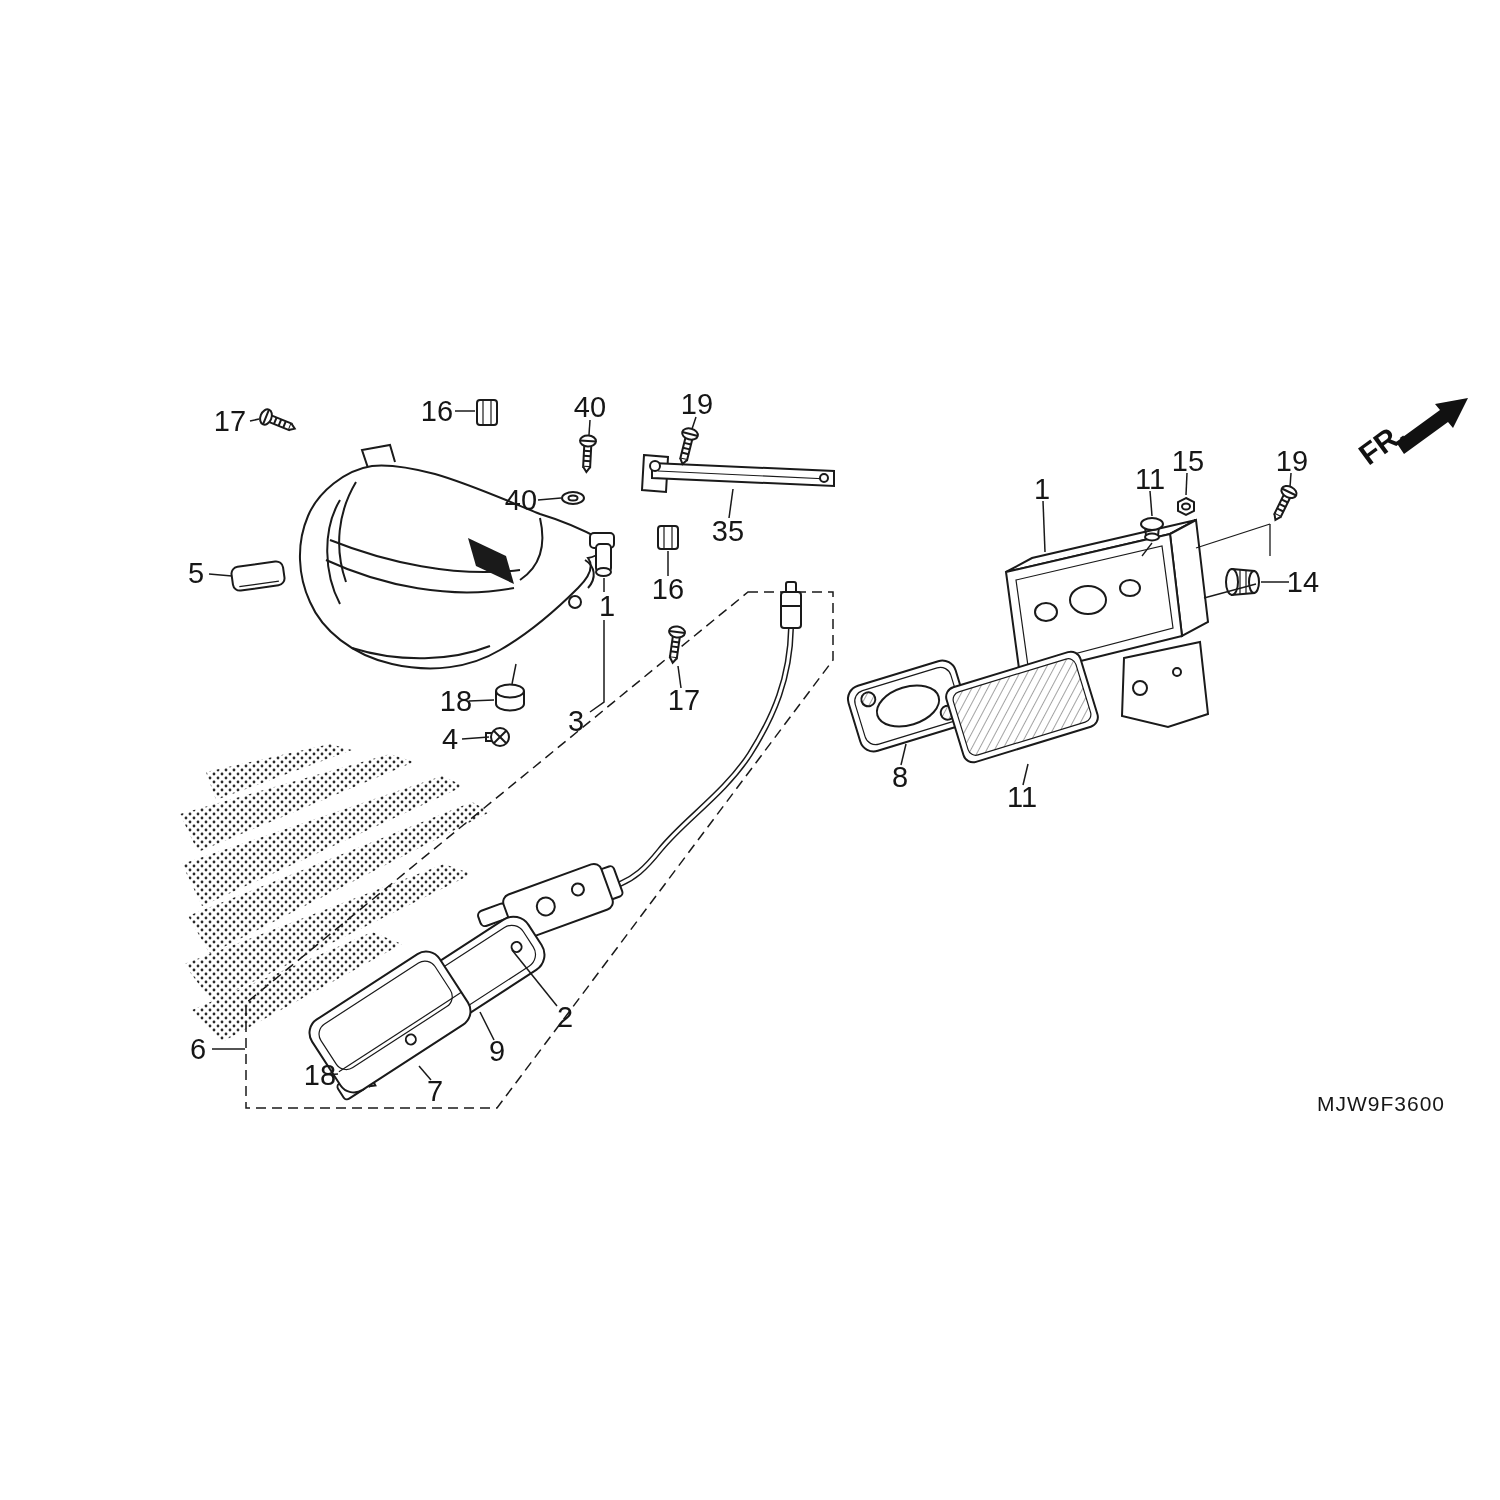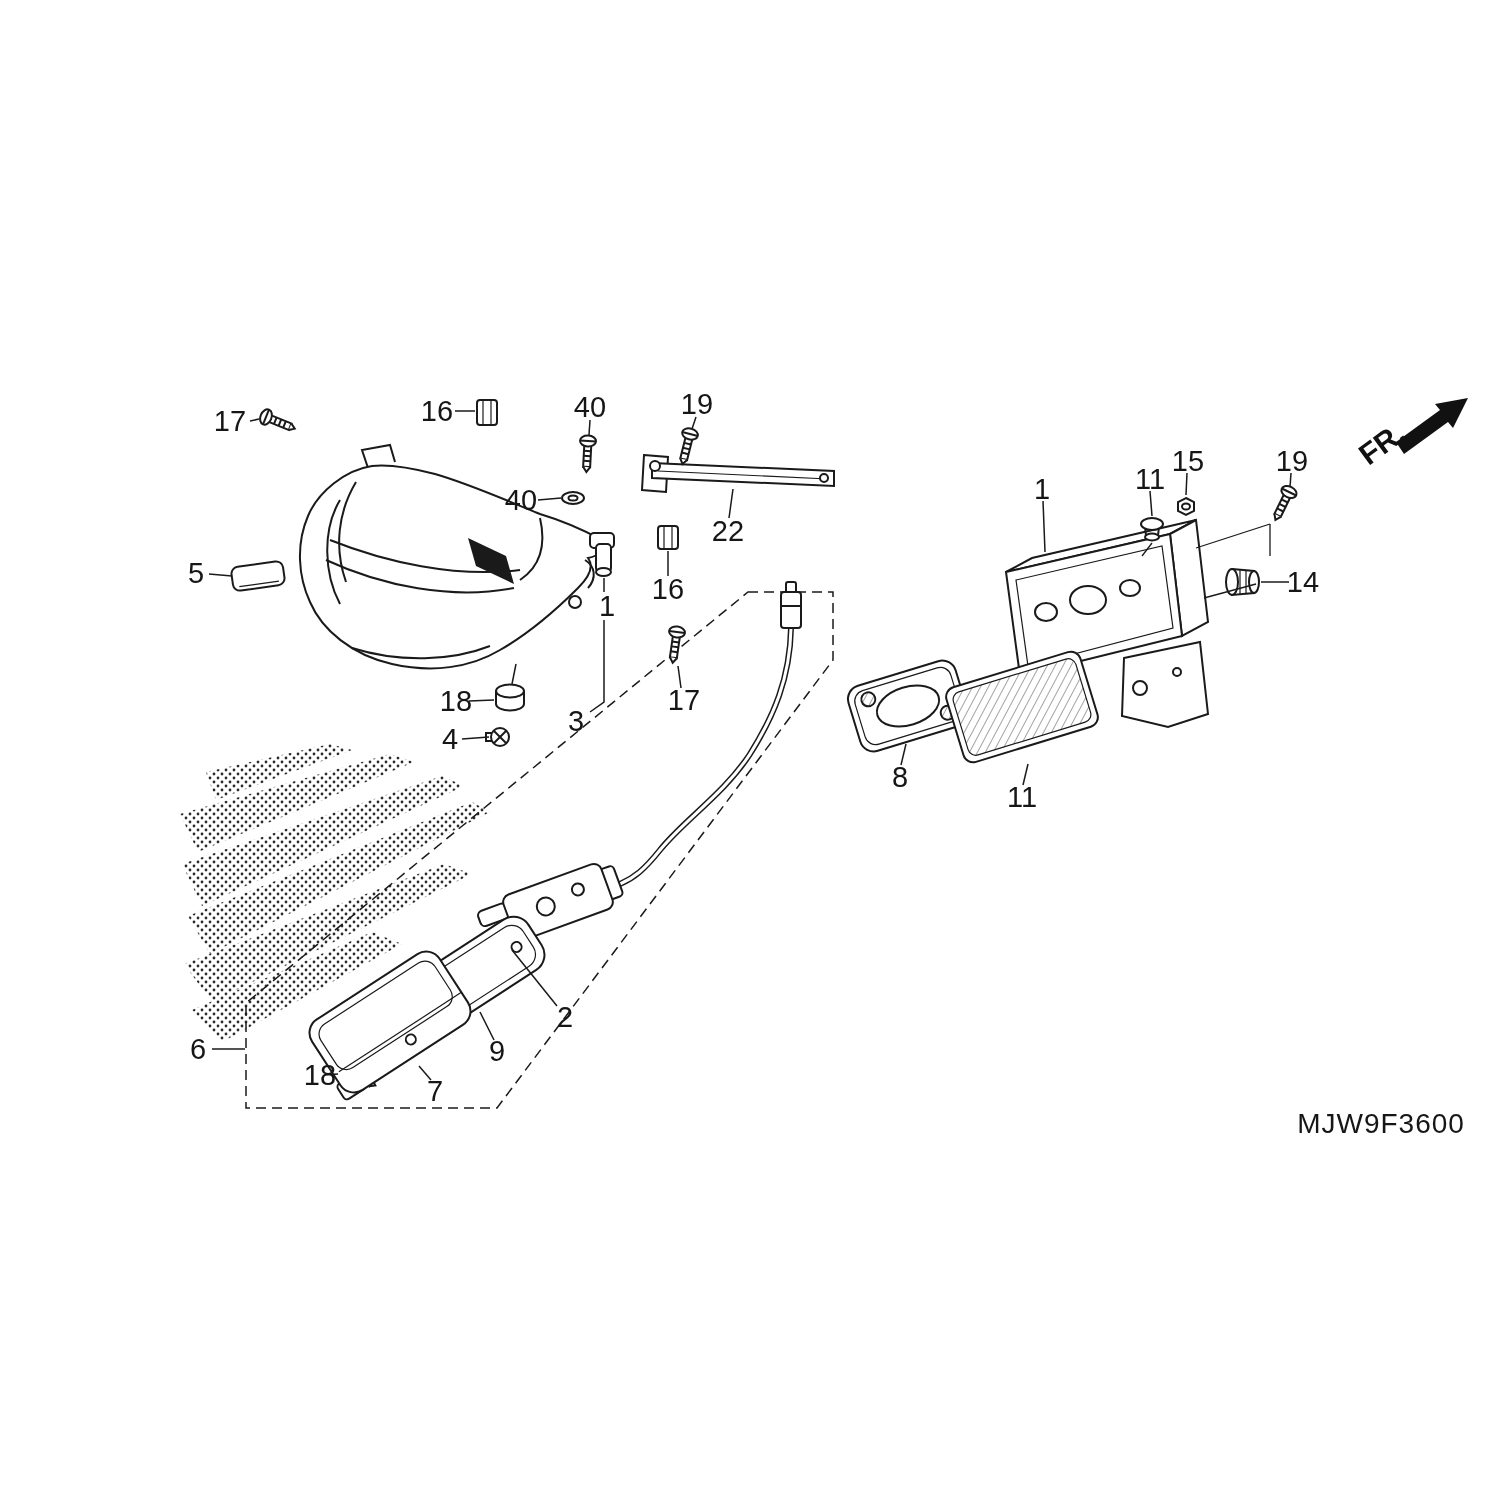--- a/index.html
+++ b/index.html
@@ -7,21 +7,21 @@
     position:relative;width:1500px;height:1500px;background:#ffffff;
     font-family:"Liberation Sans", sans-serif;overflow:hidden;
   }
   .stage svg{position:absolute;left:0;top:0;}
   .callout{
     position:absolute;transform:translate(-50%,-50%);
     font-size:29px;color:#161616;line-height:1;white-space:nowrap;
   }
   .part-code{
     position:absolute;left:1381px;top:1104px;transform:translate(-50%,-50%);
-    font-size:28px;color:#161616;letter-spacing:1px;white-space:nowrap;margin-top:20px;
+    font-size:21px;color:#161616;letter-spacing:1px;white-space:nowrap;
   }
 </style>
 </head>
 <body>
 
 <div class="stage">
 
 <svg width="1500" height="1500" viewBox="0 0 1500 1500">
   <defs>
     <pattern id="dots" width="8" height="8" patternUnits="userSpaceOnUse">
@@ -244,21 +244,21 @@
     <polygon points="1404,454 1448,422 1453,428 1468,398 1435,404 1440,410 1396,442" fill="#111111"></polygon>
     <text transform="translate(1388,452) rotate(-36)" text-anchor="middle" font-family="Liberation Sans, sans-serif" font-size="30" font-weight="bold" fill="#111111">FR.</text>
   </g>
 </svg>
 
   <div class="callout" style="left:230px;top:421px">17</div>
   <div class="callout" style="left:437px;top:411px">16</div>
   <div class="callout" style="left:590px;top:407px">40</div>
   <div class="callout" style="left:697px;top:404px">19</div>
   <div class="callout" style="left:521px;top:500px">40</div>
-  <div class="callout" style="left:728px;top:531px">22</div>
+  <div class="callout" style="left:728px;top:531px">35</div>
   <div class="callout" style="left:196px;top:573px">5</div>
   <div class="callout" style="left:607px;top:606px">1</div>
   <div class="callout" style="left:668px;top:589px">16</div>
   <div class="callout" style="left:456px;top:701px">18</div>
   <div class="callout" style="left:450px;top:739px">4</div>
   <div class="callout" style="left:576px;top:721px">3</div>
   <div class="callout" style="left:684px;top:700px">17</div>
   <div class="callout" style="left:565px;top:1017px">2</div>
   <div class="callout" style="left:497px;top:1051px">9</div>
   <div class="callout" style="left:198px;top:1049px">6</div>

